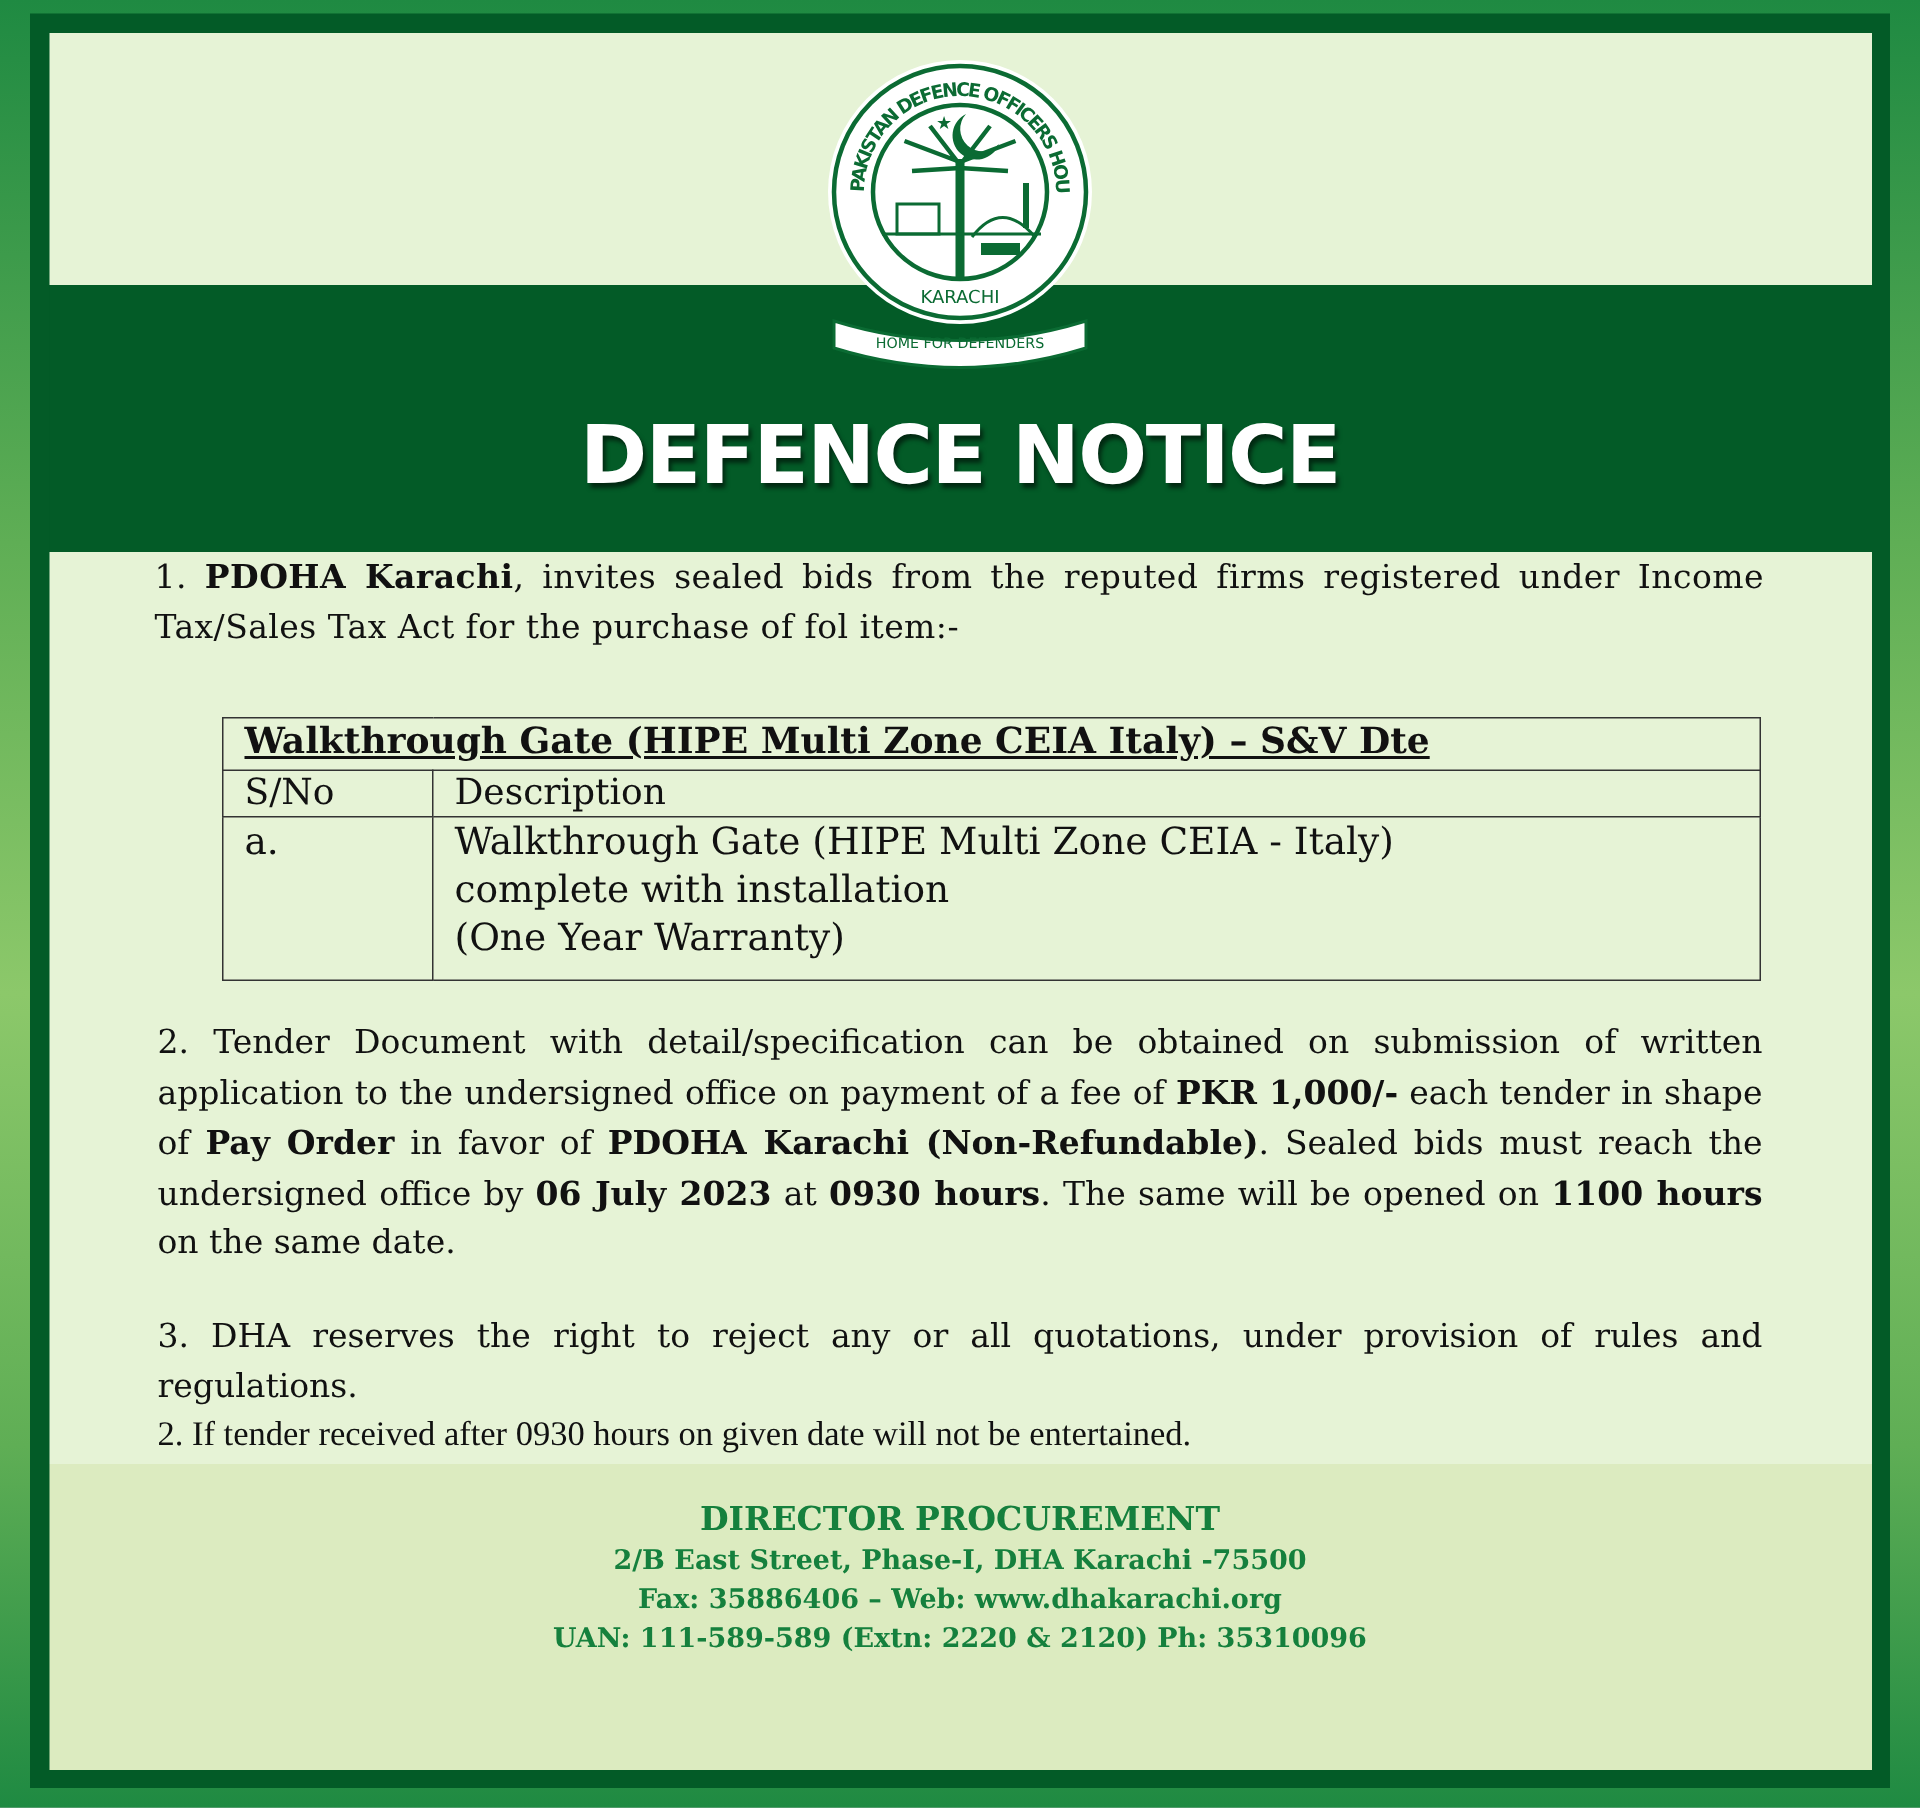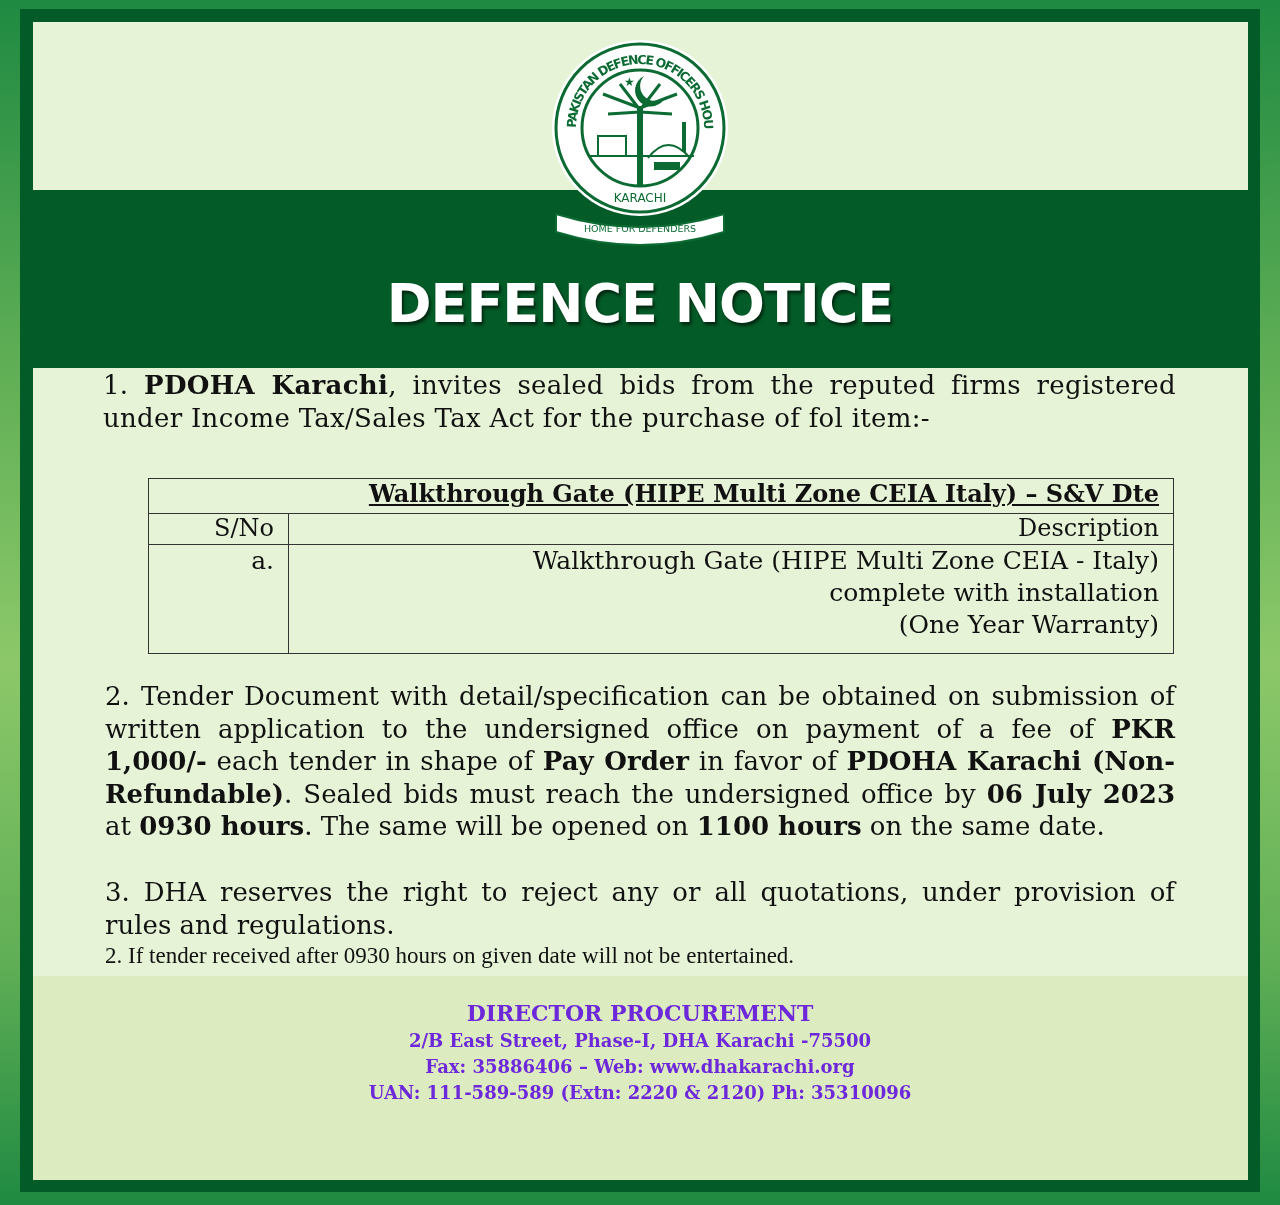--- a/index.html
+++ b/index.html
@@ -34,40 +34,40 @@
   }
   .title {
     position: absolute; left: 0; width: 1280px; top: 272px;
     text-align: center; color: #ffffff;
     font-family: "DejaVu Sans", "Liberation Sans", sans-serif;
     font-weight: bold; font-size: 54px; letter-spacing: -1px;
     text-shadow: 2px 3px 3px rgba(0,0,0,0.55);
   }
   .p {
     position: absolute; color: #111;
-    font-size: 26px; line-height: 32.5px;
+    font-size: 22px; line-height: 32.5px;
     text-align: justify; text-align-last: left;
   }
   .p b { font-weight: bold; }
   .p1 { left: 103px; top: 369px; width: 1073px; letter-spacing: 0.3px; }
   .p2 { left: 105px; top: 680px; width: 1070px; }
   .p3 { left: 105px; top: 876px; width: 1070px; }
   .p4 { left: 105px; top: 940px; width: 1070px; font-size: 23px; font-family: "Liberation Serif", serif; }
   table.item {
     position: absolute; left: 148px; top: 478px; width: 1026px;
     border-collapse: collapse; color: #111;
   }
-  table.item td { border: 1.5px solid #333; padding: 0 14px; vertical-align: top; text-align: right; }
+  table.item td { border: 1.5px solid #333; padding: 0 14px; vertical-align: top; }
   .cap { font-weight: bold; font-size: 24px; text-decoration: underline; height: 34px; padding-top: 2px; }
   .th { font-weight: normal; font-size: 24px; height: 30px; }
   .td { font-size: 25px; line-height: 32px; height: 108px; }
   .sno { width: 111px; }
   .sig {
     position: absolute; left: 0; width: 1280px; top: 998px;
-    text-align: center; color: #6d28d9; font-weight: bold;
+    text-align: center; color: #15803d; font-weight: bold;
   }
   .sig .l1 { font-size: 22px; line-height: 30px; }
   .sig .l2 { font-size: 18px; line-height: 22px; }
 </style>
 </head>
 <body>
 
 <div class="frame"></div>
 <div class="paper-top"></div>
 <div class="band"></div>

